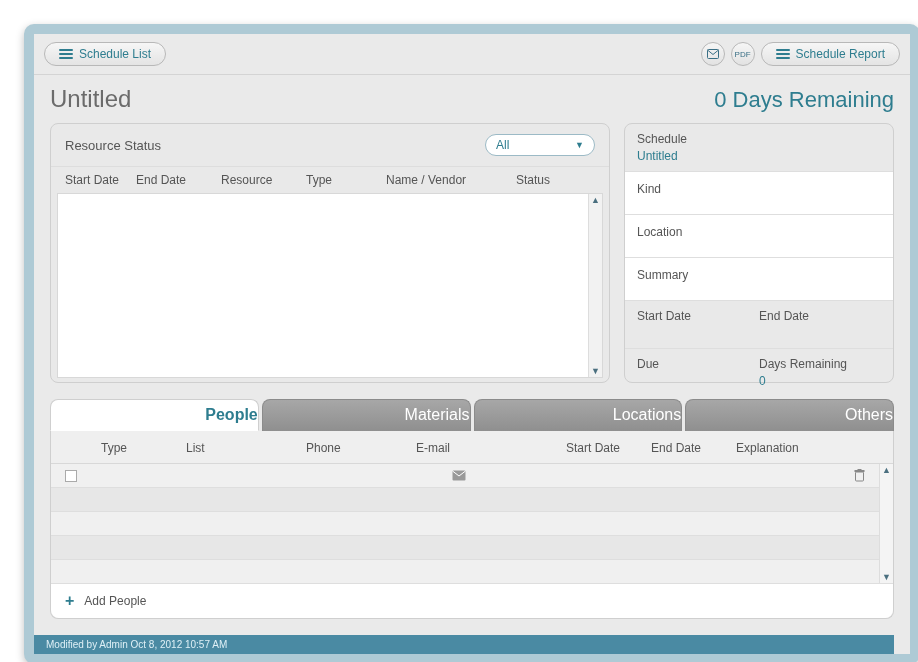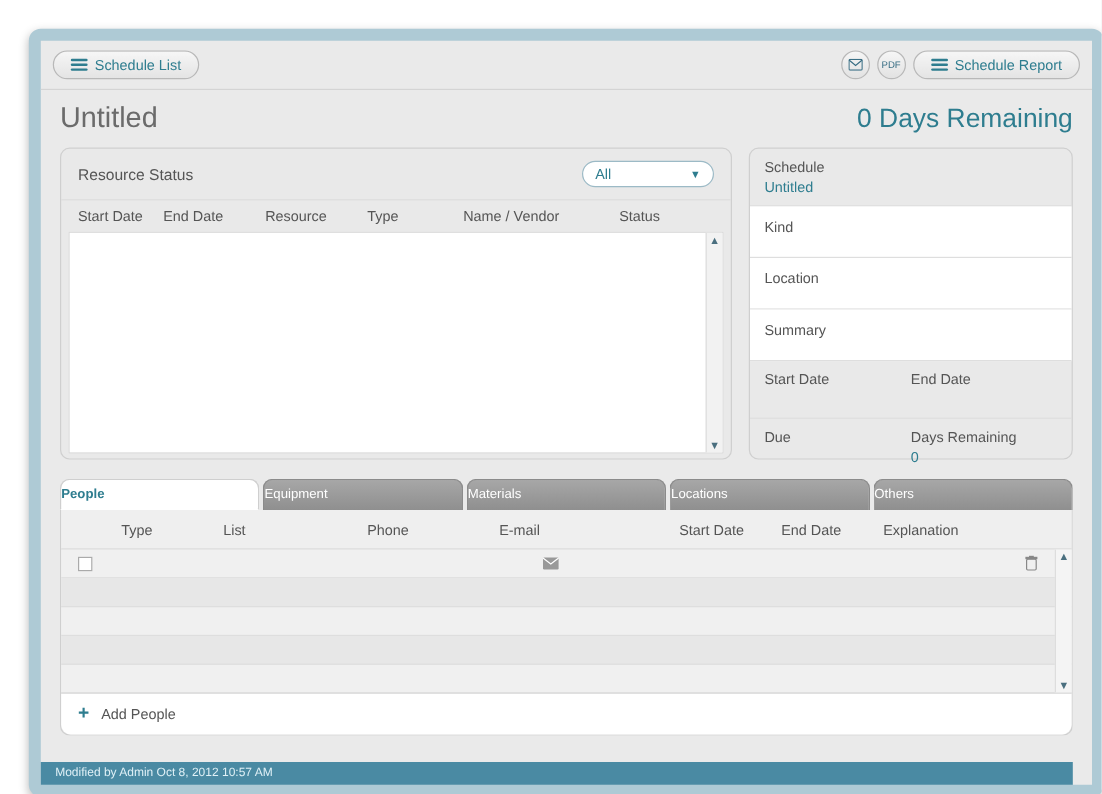--- a/index.html
+++ b/index.html
@@ -104,24 +104,24 @@
     }
     .info-label { font-size: 12px; color: #555; }
     .info-value { color: #2e7d8f; margin-top: 3px; font-size: 12px; min-height: 14px; }
     .info-double { display: flex; }
     .info-double > div { flex: 1; }
     .info-double .left { border-right: 0px solid #dedede; }
     .info-row-white { background: #fff; padding: 10px 12px 18px; border-bottom: 1px solid #dedede; color:#555;}
     .tabs-wrap { margin: 16px 16px 0; }
     .tabs { display: flex; gap: 3px; }
     .tab {
-      flex: 1; text-align: left; padding: 6px 0;
+      flex: 1; text-align: right; padding: 6px 0;
       border-top-left-radius: 8px; border-top-right-radius: 8px;
       background: linear-gradient(#a7a7a7,#8f8f8f);
-      color: #fff; font-size: 11px; cursor: pointer;
+      color: #fff; font-size: 16px; cursor: pointer;
       border: 1px solid #8b8b8b; border-bottom: none;
     }
     .tab.active {
       background: #fff; color: #2e7d8f; font-weight: bold;
       border: 1px solid #cfcfcf; border-bottom: 1px solid #fff;
     }
     .tab-body {
       border: 1px solid #cfcfcf; border-top: none;
       border-bottom-left-radius: 8px; border-bottom-right-radius: 8px;
       background: #e9e9e9; padding-bottom: 0;
@@ -263,21 +263,20 @@
           <div class="info-label">Days Remaining</div>
           <div class="info-value">0</div>
         </div>
       </div>
     </div>
   </div>
 
   <div class="tabs-wrap">
     <div class="tabs">
       <div class="tab active">People</div>
-      <div class="tab">Equipment</div>
       <div class="tab">Materials</div>
       <div class="tab">Locations</div>
       <div class="tab">Others</div>
     </div>
     <div class="tab-body">
       <div class="people-columns" style="background:#efefef;">
         <div class="pc-ck"></div>
         <div class="pc1">Type</div>
         <div class="pc2">List</div>
         <div class="pc3">Phone</div>

